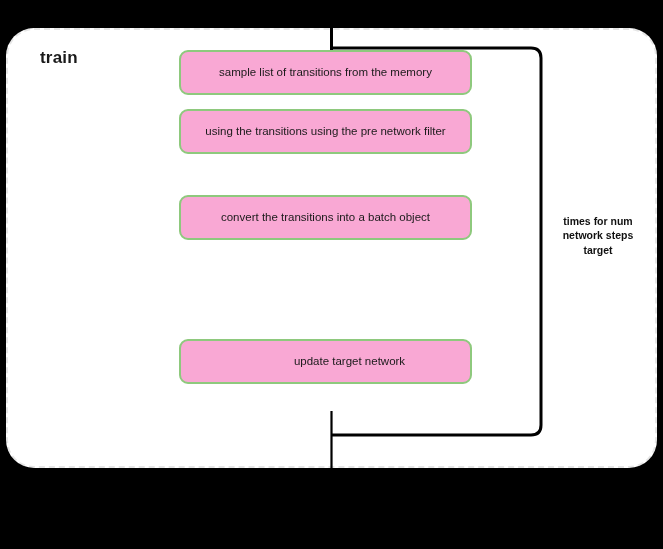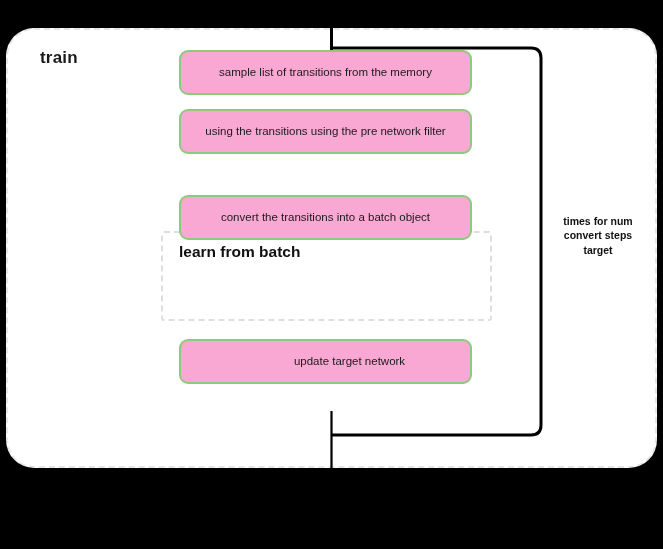--- a/index.html
+++ b/index.html
@@ -158,27 +158,24 @@
   </div>
 
   <div class="proc-box box-filter">
     <span class="label">using the transitions using the pre network filter</span>
   </div>
 
   <div class="proc-box box-convert">
     <span class="label">convert the transitions into a batch object</span>
   </div>
 
-  <div class="inner-dashed">
-    <div class="inner-title">learn from batch</div>
-  </div>
 
   <div class="proc-box box-update">
     <span class="label">update target network</span>
   </div>
 
   <div class="loop-label">
     <div>times for num</div>
-    <div>convert steps</div>
+    <div>network steps</div>
     <div>target</div>
   </div>
 
 </div>
 
 </body></html>

